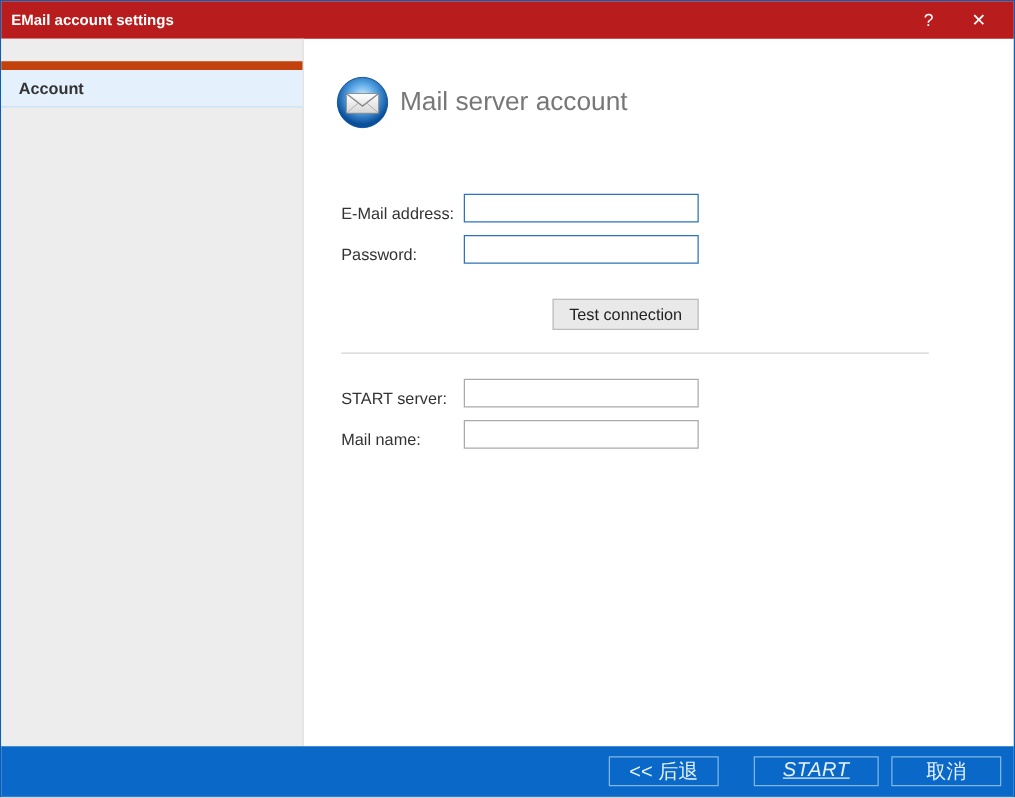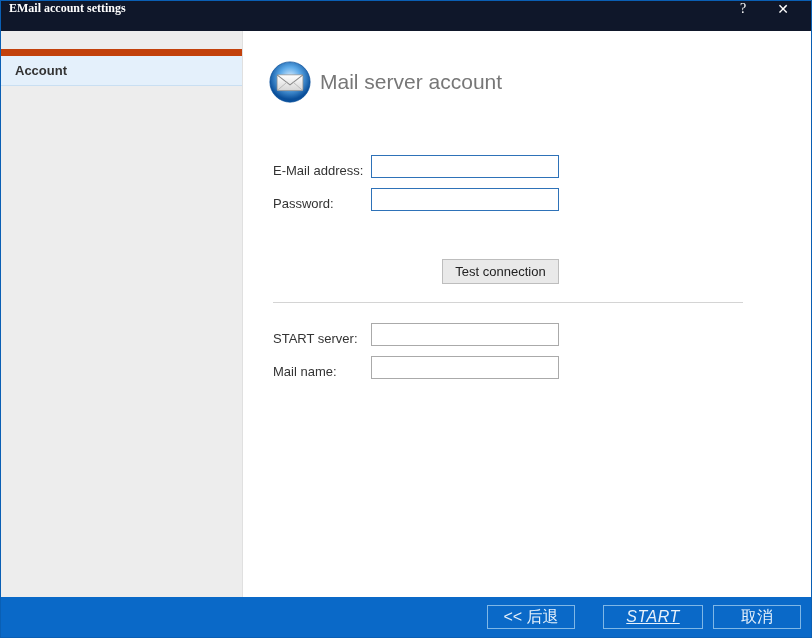--- a/index.html
+++ b/index.html
@@ -7,27 +7,27 @@
   .window {
     width: 812px;
     height: 638px;
     border: 1px solid #0a5fb4;
     display: flex;
     flex-direction: column;
     background: #fff;
   }
   .titlebar {
     height: 30px;
-    background: #0f172a;
+    background: #b91c1c;
     color: #fff;
     display: flex;
+    align-items: center;
     padding: 0 8px;
     font-size: 12px;
     font-weight: bold;
-    font-family: Liberation Serif, serif;
   }
   .titlebar .title { flex: 1; }
   .titlebar .tb-btn {
     width: 40px;
     text-align: center;
     font-size: 14px;
     font-weight: normal;
     cursor: pointer;
   }
   .body {
@@ -98,21 +98,20 @@
   }
   .test-btn {
     margin-left: 169px;
     width: 117px;
     height: 25px;
     background: #e9e9e9;
     border: 1px solid #bdbdbd;
     font-size: 13px;
     color: #222;
     cursor: pointer;
-    margin-top: 20px;
   }
   .divider {
     height: 1px;
     background: #d4d4d4;
     margin: 0 0 20px 0;
     width: 470px;
   }
   .footer {
     height: 40px;
     background: #0a69c8;

